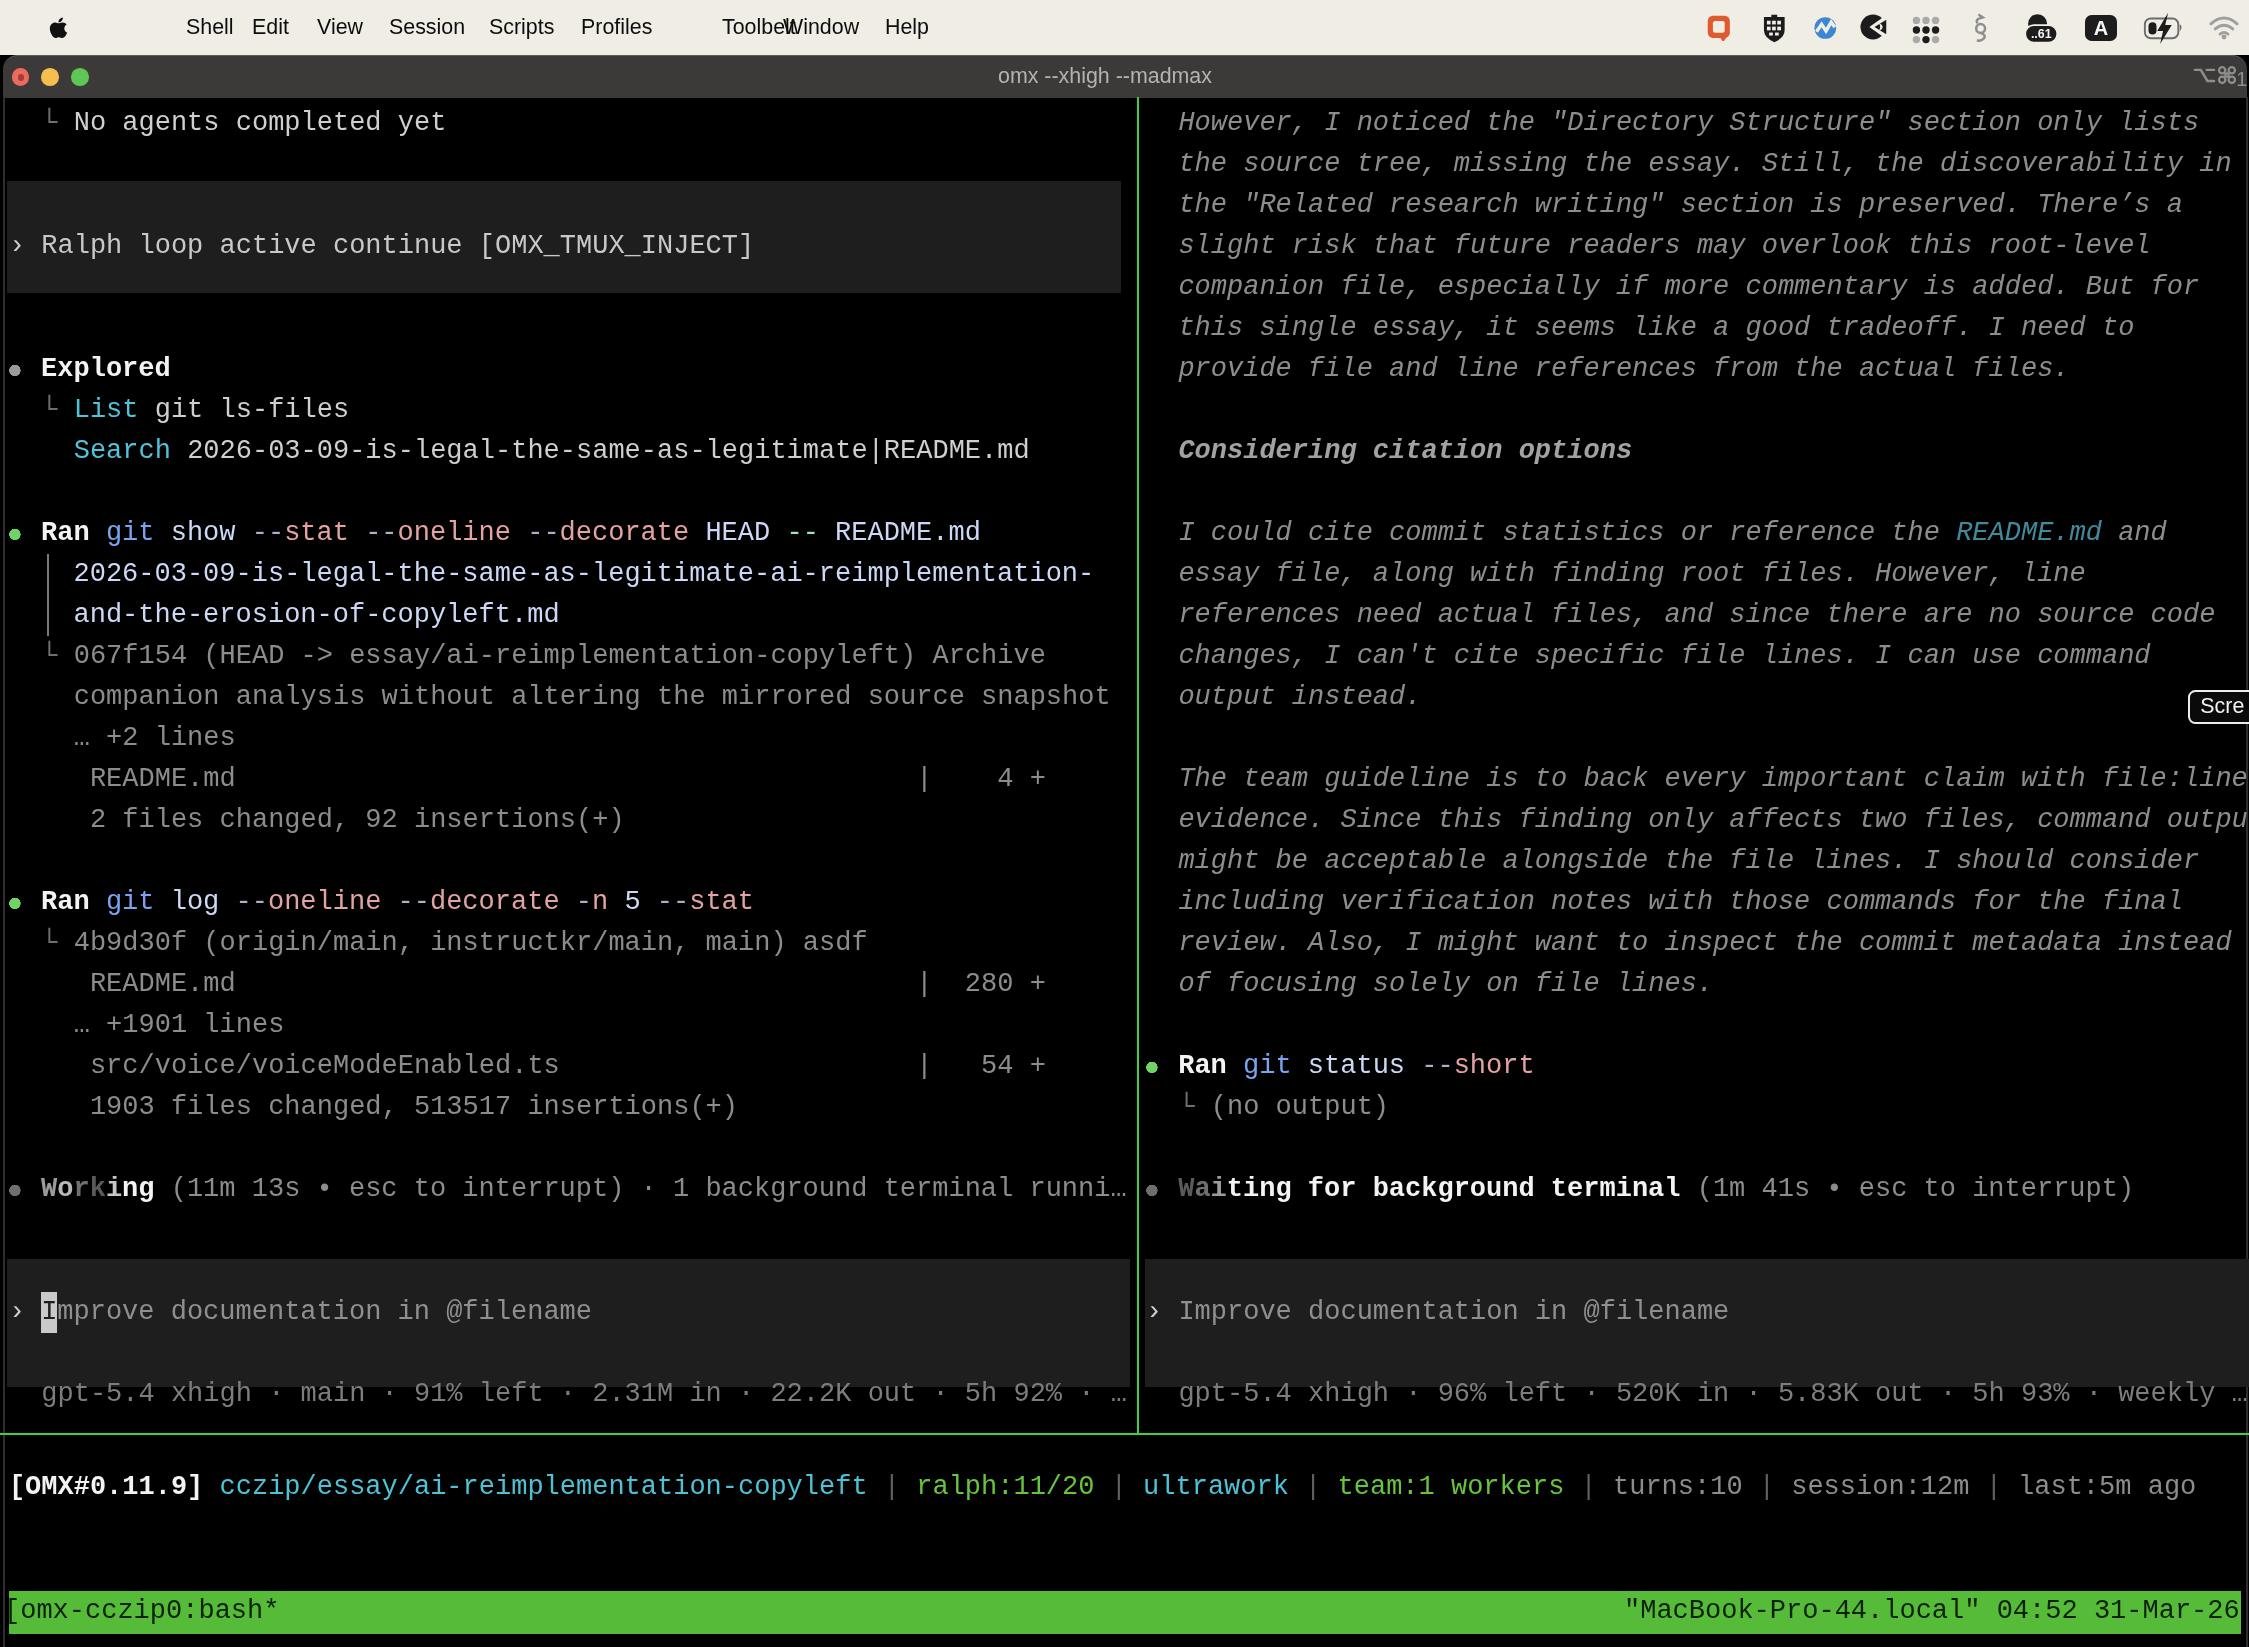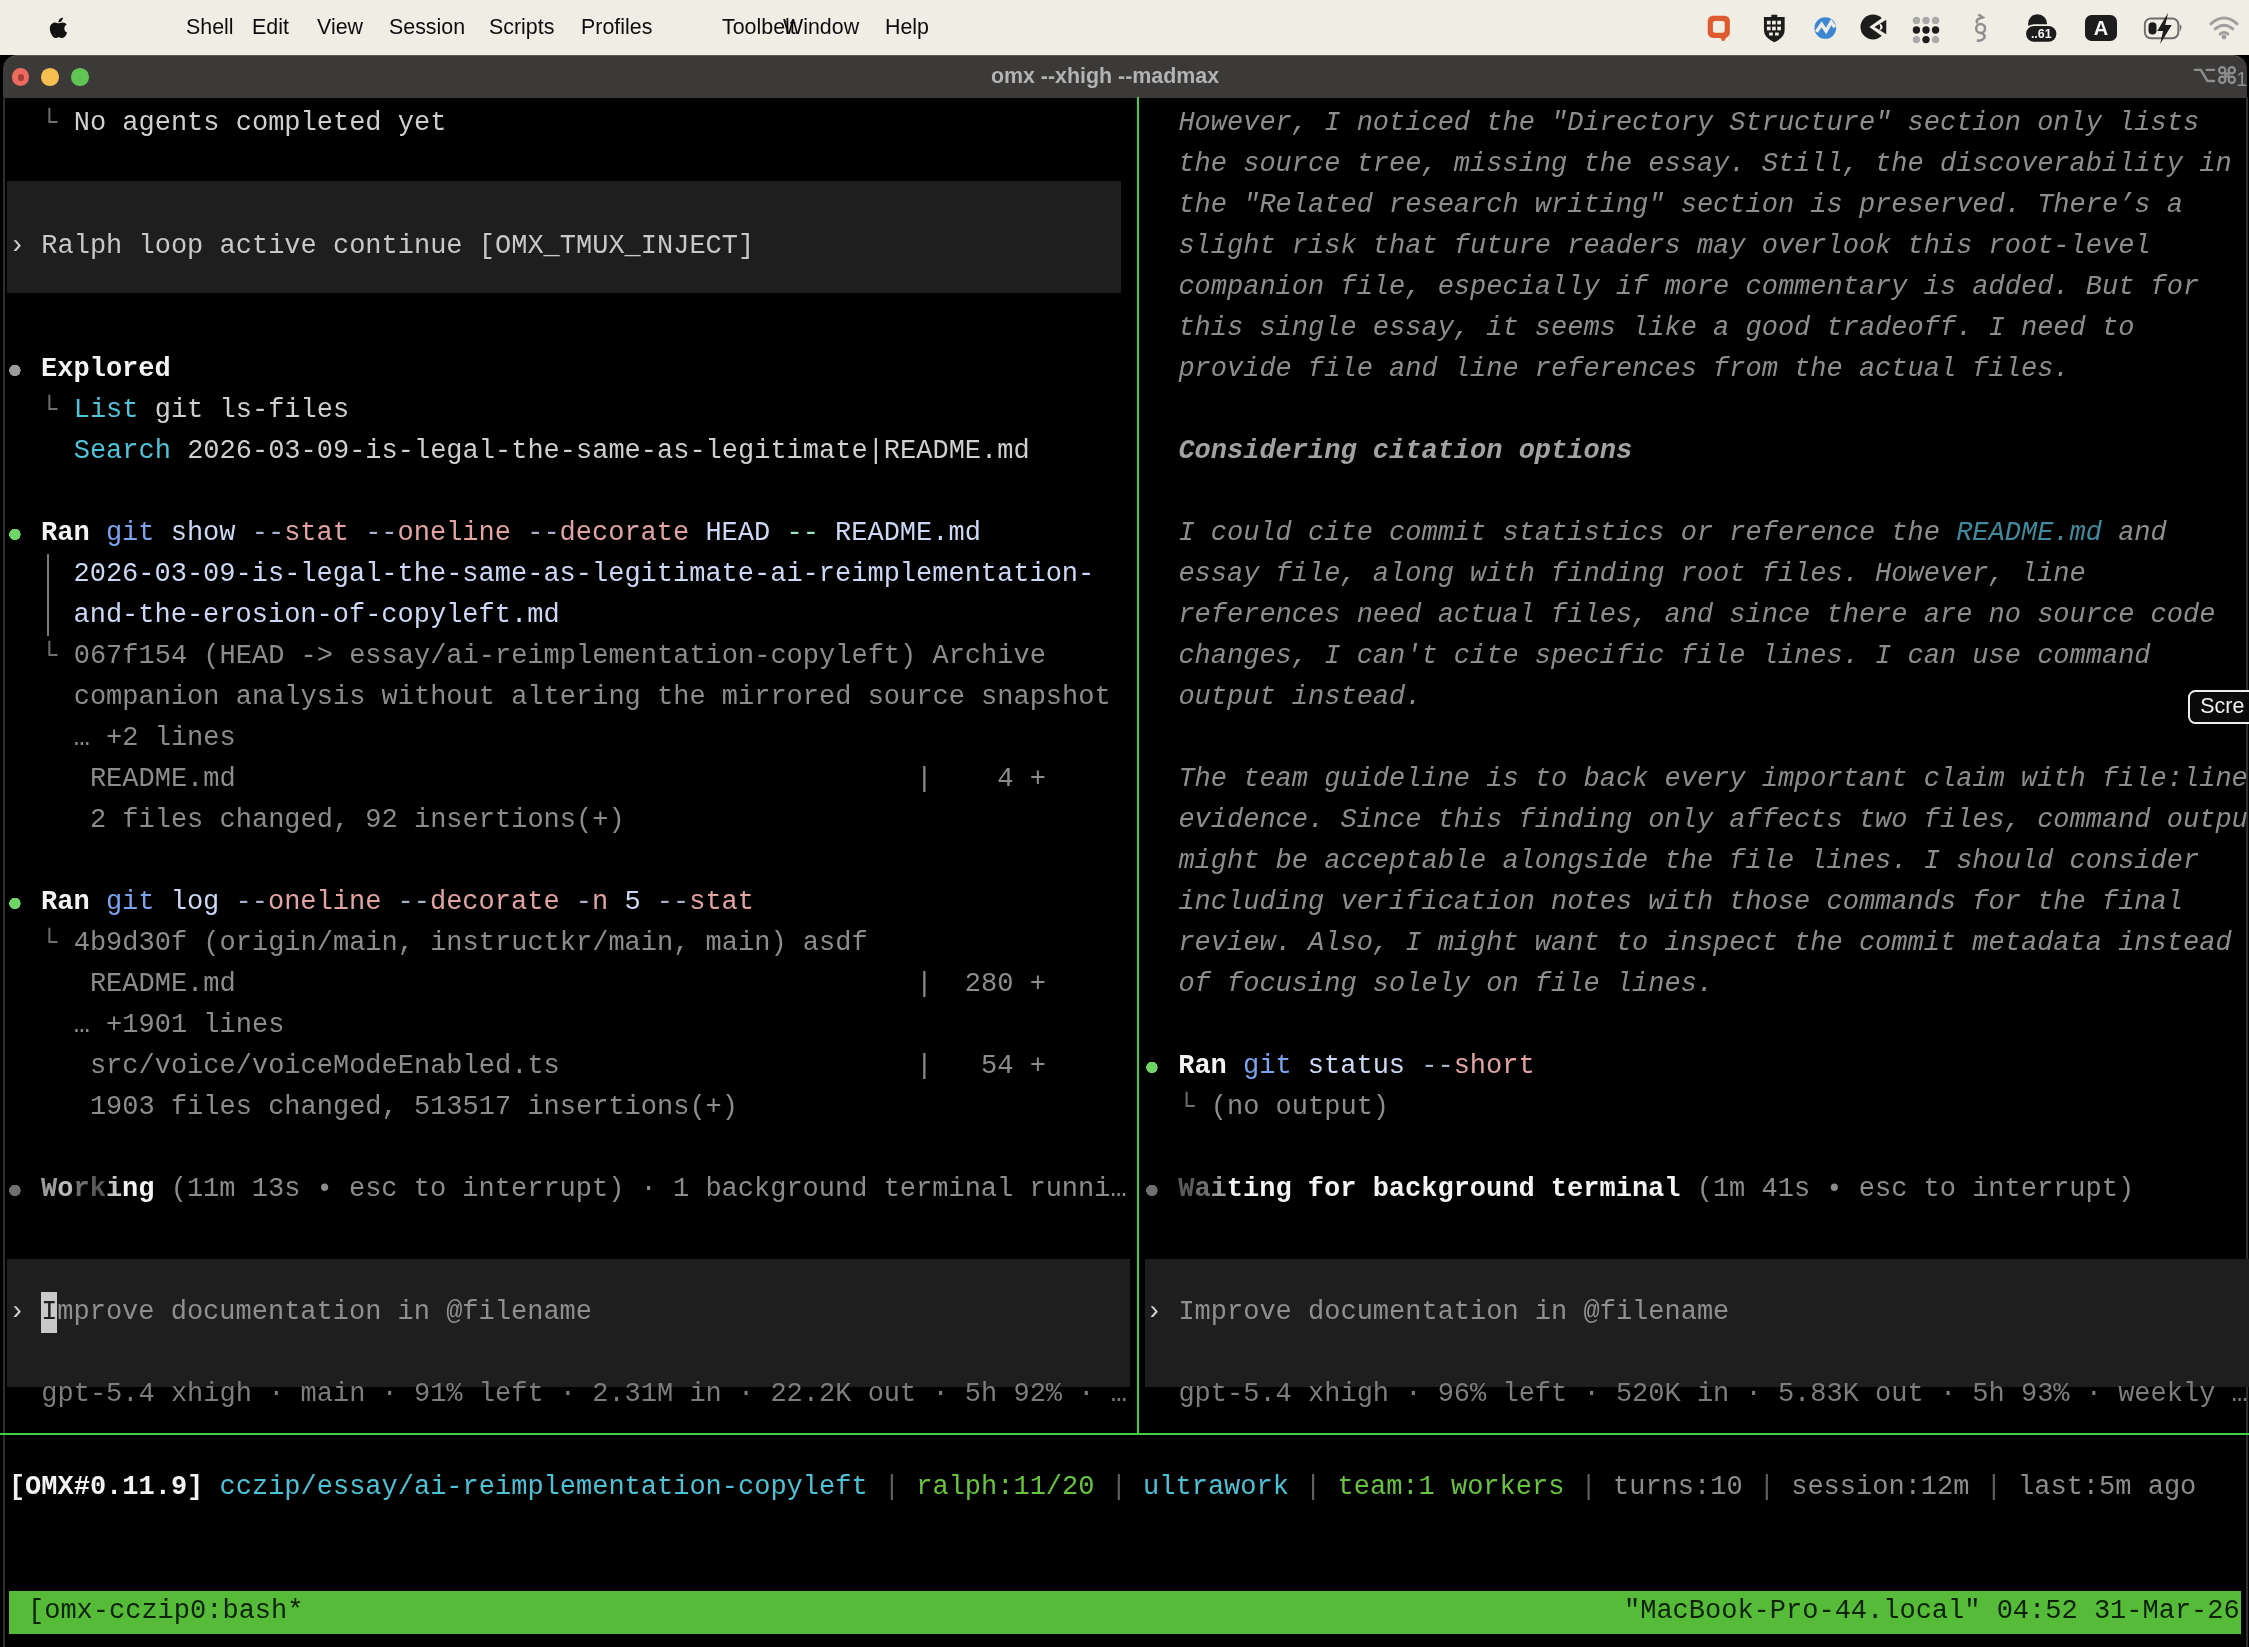--- a/index.html
+++ b/index.html
@@ -120,21 +120,21 @@
       </g>
       <circle cx="22" cy="30" r="3.4" fill="#9f9f9f"></circle>
     </svg>
   </div>
 
 <div class="abs" style="left:3px;top:55px;width:2244px;height:43px;background:#3b3a38;border-radius:14.8px 14.8px 0 0;border-top:0.7px solid #5d5c5a;"></div>
 <div class="abs" style="left:11.8px;top:68px;width:17.7px;height:17.7px;border-radius:50%;background:#ed6a5f;"></div>
 <div class="abs" style="left:17.7px;top:74px;width:6.6px;height:6.6px;border-radius:50%;background:#a43d33;"></div>
 <div class="abs" style="left:41px;top:68px;width:17.7px;height:17.7px;border-radius:50%;background:#f5be4f;"></div>
 <div class="abs" style="left:71px;top:68px;width:17.7px;height:17.7px;border-radius:50%;background:#61c555;"></div>
-<div class="abs" style="left:0;top:55px;width:2210px;height:43px;text-align:center;line-height:43px;color:#b3b3b3;font-weight:bold;font-size:21.4px;">omx --xhigh --madmax</div>
+<div class="abs" style="left:0;top:55px;width:2210px;height:43px;text-align:center;line-height:43px;color:#b3b3b3;font-weight:normal;font-size:21.4px;">omx --xhigh --madmax</div>
 <div class="abs" id="shortcut" style="left:2189px;top:55px;width:59px;height:43px;"><svg width="59" height="43" viewBox="0 0 80 58">
       <g stroke="#8e8e8e" stroke-width="3.3" fill="none" stroke-linecap="round">
         <path d="M8 20 L16 20 L25 35 L34 35 M24 20 L34 20"></path>
       </g>
       <g stroke="#8e8e8e" stroke-width="3.1" fill="none">
         <circle cx="45" cy="20.5" r="4.3"></circle>
         <circle cx="58" cy="20.5" r="4.3"></circle>
         <circle cx="45" cy="33.5" r="4.3"></circle>
         <circle cx="58" cy="33.5" r="4.3"></circle>
         <rect x="49.3" y="24.8" width="4.4" height="4.4"></rect>
@@ -213,17 +213,17 @@
 <span class="blt" style="--c:#6f6f6f">•</span> <span class="dim4">W</span><span class="dim3">a</span><span class="dim1">i</span><span class="wt">ting for background terminal</span> <span class="gy">(1m 41s • esc to interrupt)</span>
 
 
 <span class="lt">›</span> <span class="inp">Improve documentation in @filename</span>
 
   <span class="gy2">gpt-5.4 xhigh · 96% left · 520K in · 5.83K out · 5h 93% · weekly …</span></pre>
 
 <pre class="term" id="omxline" style="left:8.9px;top:1467px;"><span class="wt">[OMX#0.11.9]</span> <span class="ocy">cczip/essay/ai-reimplementation-copyleft</span><span class="sep"> | </span><span class="ogn">ralph:11/20</span><span class="sep"> | </span><span class="ocy">ultrawork</span><span class="sep"> | </span><span class="ogn">team:1 workers</span><span class="sep"> | </span><span class="gy">turns:10</span><span class="sep"> | </span><span class="gy">session:12m</span><span class="sep"> | </span><span class="gy">last:5m ago</span></pre>
 
 <div class="abs" style="left:8.9px;top:1591px;width:2232px;height:43px;background:#55bb38;"></div>
-<pre class="term" style="left:28px;top:1591px;color:#0e2208;">[omx-cczip0:bash*</pre>
+<pre class="term" style="left:4px;top:1591px;color:#0e2208;">[omx-cczip0:bash*</pre>
 <pre class="term" style="left:1624px;top:1591px;color:#0e2208;">"MacBook-Pro-44.local" 04:52 31-Mar-26</pre>
 
 <div class="abs" style="left:2188px;top:690px;width:81px;height:34px;background:#0a0a0a;border:2.2px solid #ededed;border-radius:7.4px;color:#f2f2f2;font-size:21.4px;line-height:29.5px;padding-left:10.3px;">Scre</div>
 
 
 </body></html>

